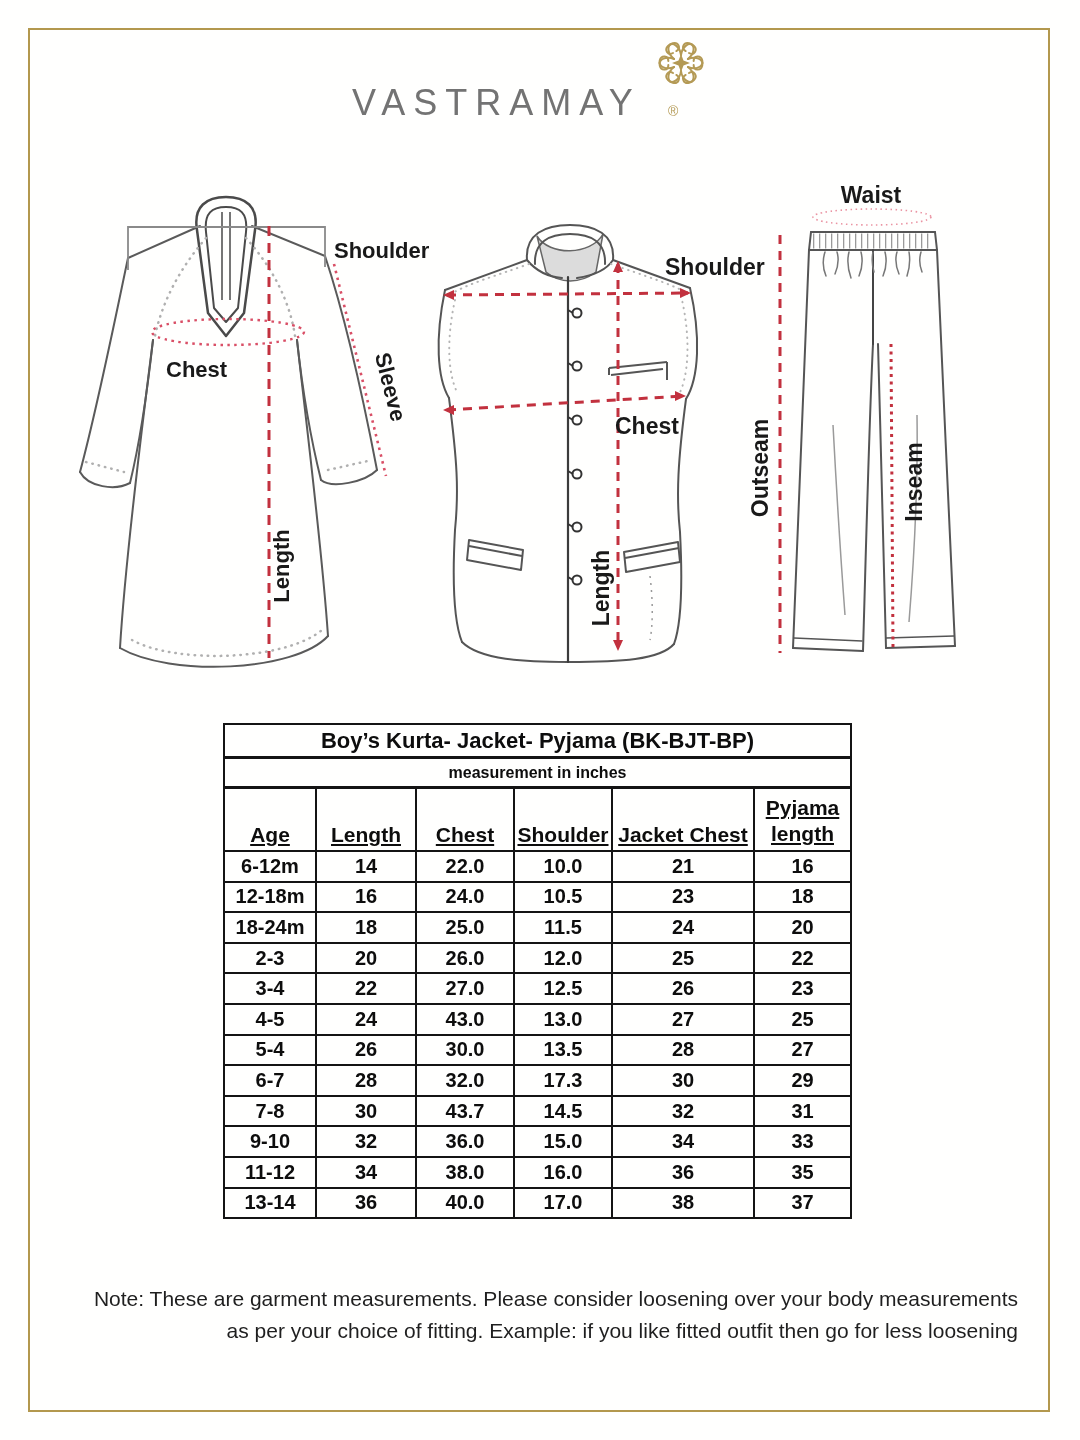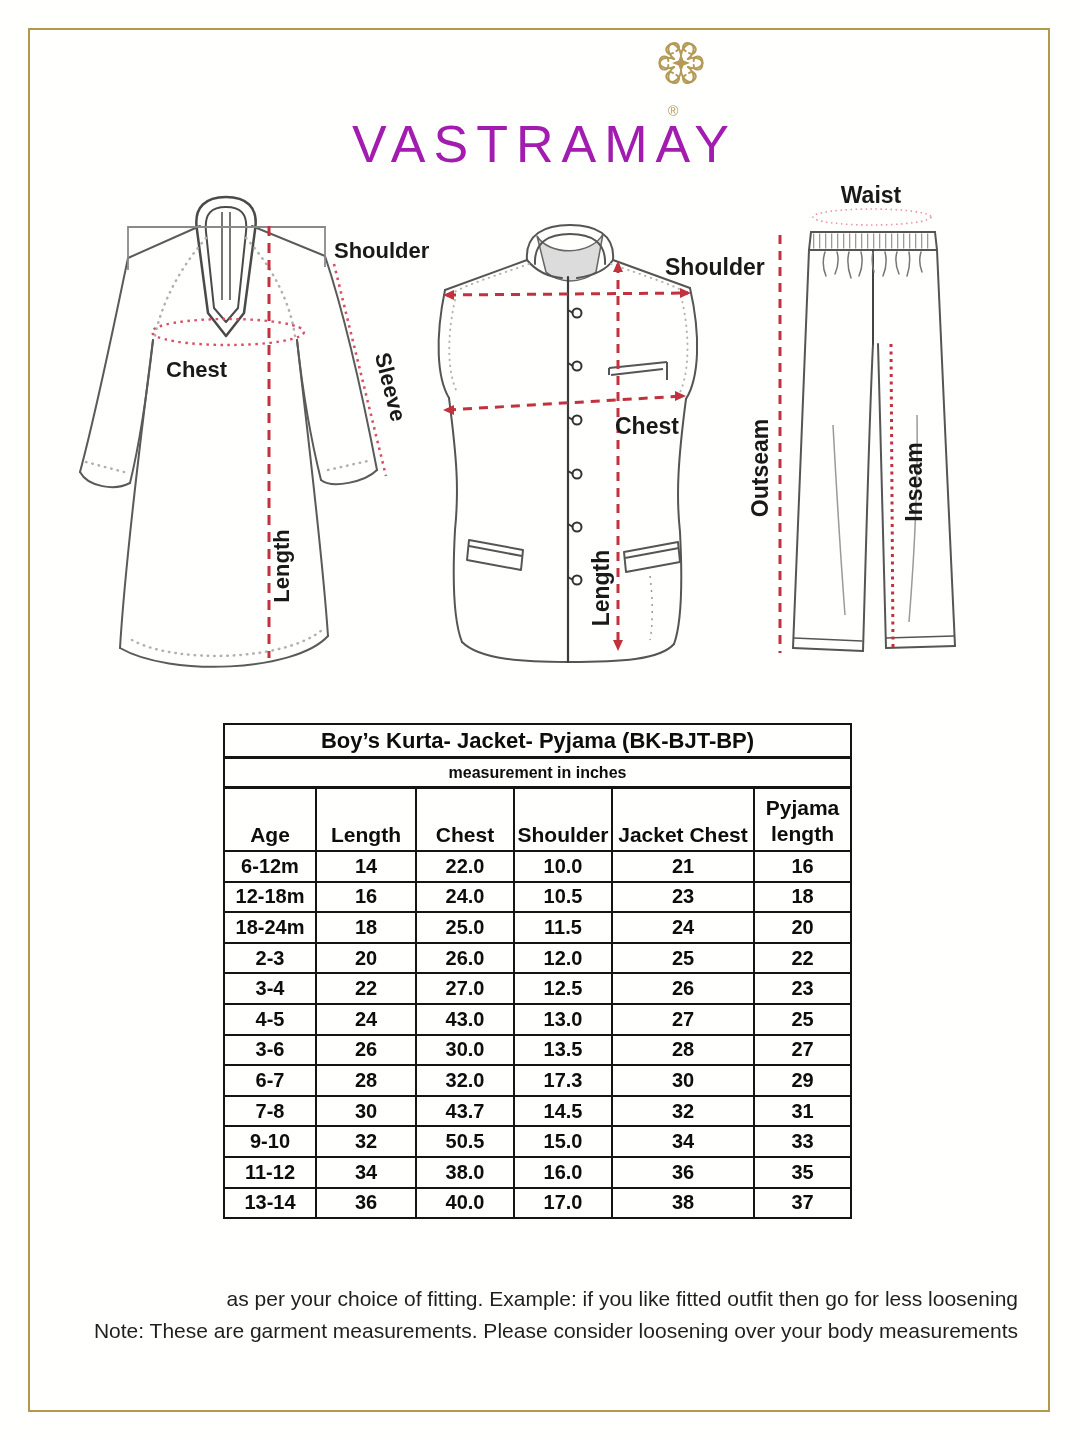--- a/index.html
+++ b/index.html
@@ -1,36 +1,36 @@
 <!DOCTYPE html>
 <html><head>
 <meta charset="utf-8">
 <style>
   html,body{margin:0;padding:0;background:#ffffff;}
   .page{position:relative;width:1080px;height:1440px;background:#fffffe;overflow:hidden;
         font-family:"Liberation Sans",sans-serif;}
   .gold-frame{position:absolute;left:28px;top:28px;right:30px;bottom:28px;
         border:2px solid #b3984e;pointer-events:none;}
   
-  .wordmark{position:absolute;left:352px;top:82px;font-size:52px;letter-spacing:8px;
-        color:#a21caf;font-weight:400;white-space:nowrap;margin-top:32px;}
+  .wordmark{position:absolute;left:352px;top:82px;font-size:36px;letter-spacing:8px;
+        color:#737373;font-weight:400;white-space:nowrap;}
   .rmark{position:absolute;left:668px;top:103px;font-size:14px;color:#b49a55;}
   .ornament{position:absolute;left:650px;top:32px;}
   
   .diagram{position:absolute;}
   .lbl{font-family:"Liberation Sans",sans-serif;font-weight:700;font-size:22px;fill:#191919;}
   .lblB{font-size:23px;}
   
   .size-table{position:absolute;left:223px;top:723px;border-collapse:collapse;
         table-layout:fixed;width:627px;color:#0d0d0d;}
   .size-table td,.size-table th{border:2px solid #141414;text-align:center;
         font-weight:700;padding:0;overflow:hidden;}
   .size-table .title-cell{height:31px;font-size:22px;border-bottom-width:3px;}
   .size-table .subtitle-cell{height:27px;font-size:16px;border-bottom-width:3px;text-align:center;}
-  .size-table th{height:58px;font-size:21px;vertical-align:bottom;padding-bottom:3px;}
+  .size-table th{height:58px;font-size:21px;vertical-align:bottom;padding-bottom:3px;text-decoration:underline;}
   .size-table th.pyjama{white-space:pre-line;line-height:1.25;}
   .size-table tbody td{height:28.6px;font-size:20px;}
   
   .note{position:absolute;left:30px;top:1283px;width:988px;text-align:right;
         color:#1f1f1f;font-size:21px;line-height:32px;}
   .note div{white-space:nowrap;}
 </style>
 </head>
 <body>
 
@@ -266,21 +266,21 @@
         </tr>
         <tr>
           <td>4-5</td>
           <td>24</td>
           <td>43.0</td>
           <td>13.0</td>
           <td>27</td>
           <td>25</td>
         </tr>
         <tr>
-          <td>3-6</td>
+          <td>5-4</td>
           <td>26</td>
           <td>30.0</td>
           <td>13.5</td>
           <td>28</td>
           <td>27</td>
         </tr>
         <tr>
           <td>6-7</td>
           <td>28</td>
           <td>32.0</td>
@@ -292,21 +292,21 @@
           <td>7-8</td>
           <td>30</td>
           <td>43.7</td>
           <td>14.5</td>
           <td>32</td>
           <td>31</td>
         </tr>
         <tr>
           <td>9-10</td>
           <td>32</td>
-          <td>50.5</td>
+          <td>36.0</td>
           <td>15.0</td>
           <td>34</td>
           <td>33</td>
         </tr>
         <tr>
           <td>11-12</td>
           <td>34</td>
           <td>38.0</td>
           <td>16.0</td>
           <td>36</td>
@@ -317,16 +317,16 @@
           <td>36</td>
           <td>40.0</td>
           <td>17.0</td>
           <td>38</td>
           <td>37</td>
         </tr>
       </tbody>
   </table>
 
   <div class="note">
+    <div>Note: These are garment measurements. Please consider loosening over your body measurements</div>
     <div>as per your choice of fitting. Example: if you like fitted outfit then go for less loosening</div>
-    <div>Note: These are garment measurements. Please consider loosening over your body measurements</div>
   </div>
 </div>
 
 </body></html>

